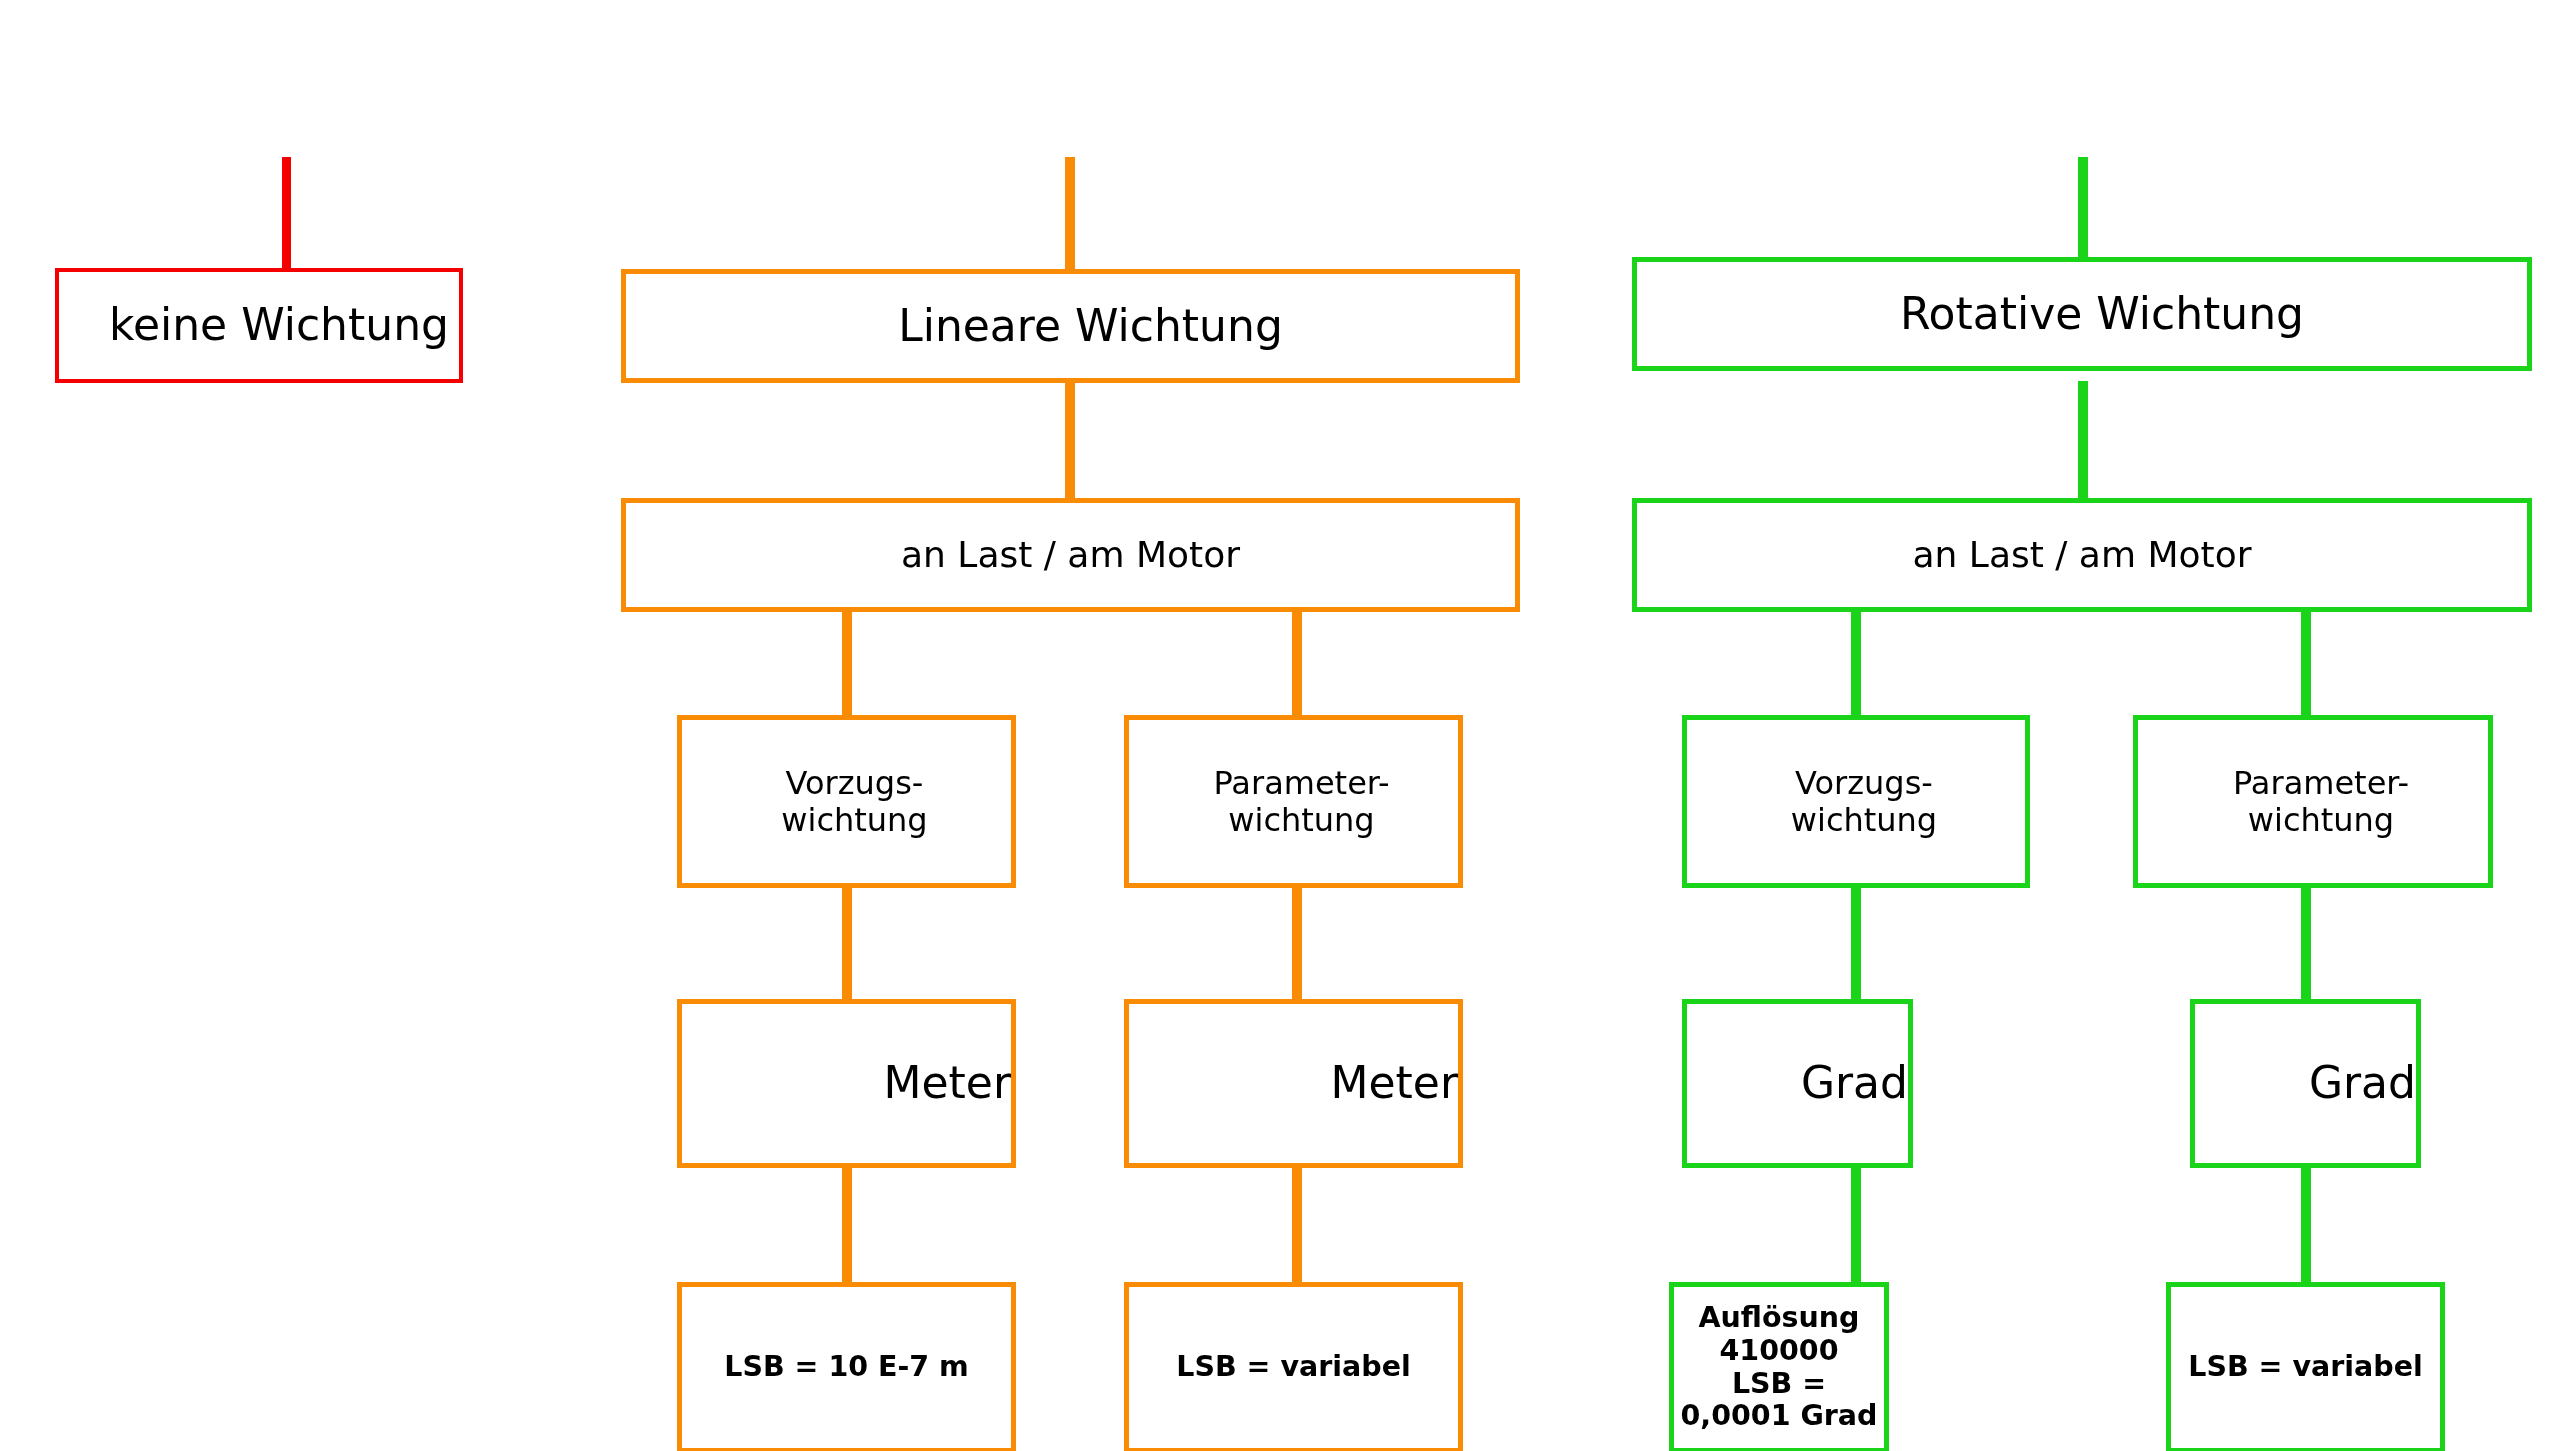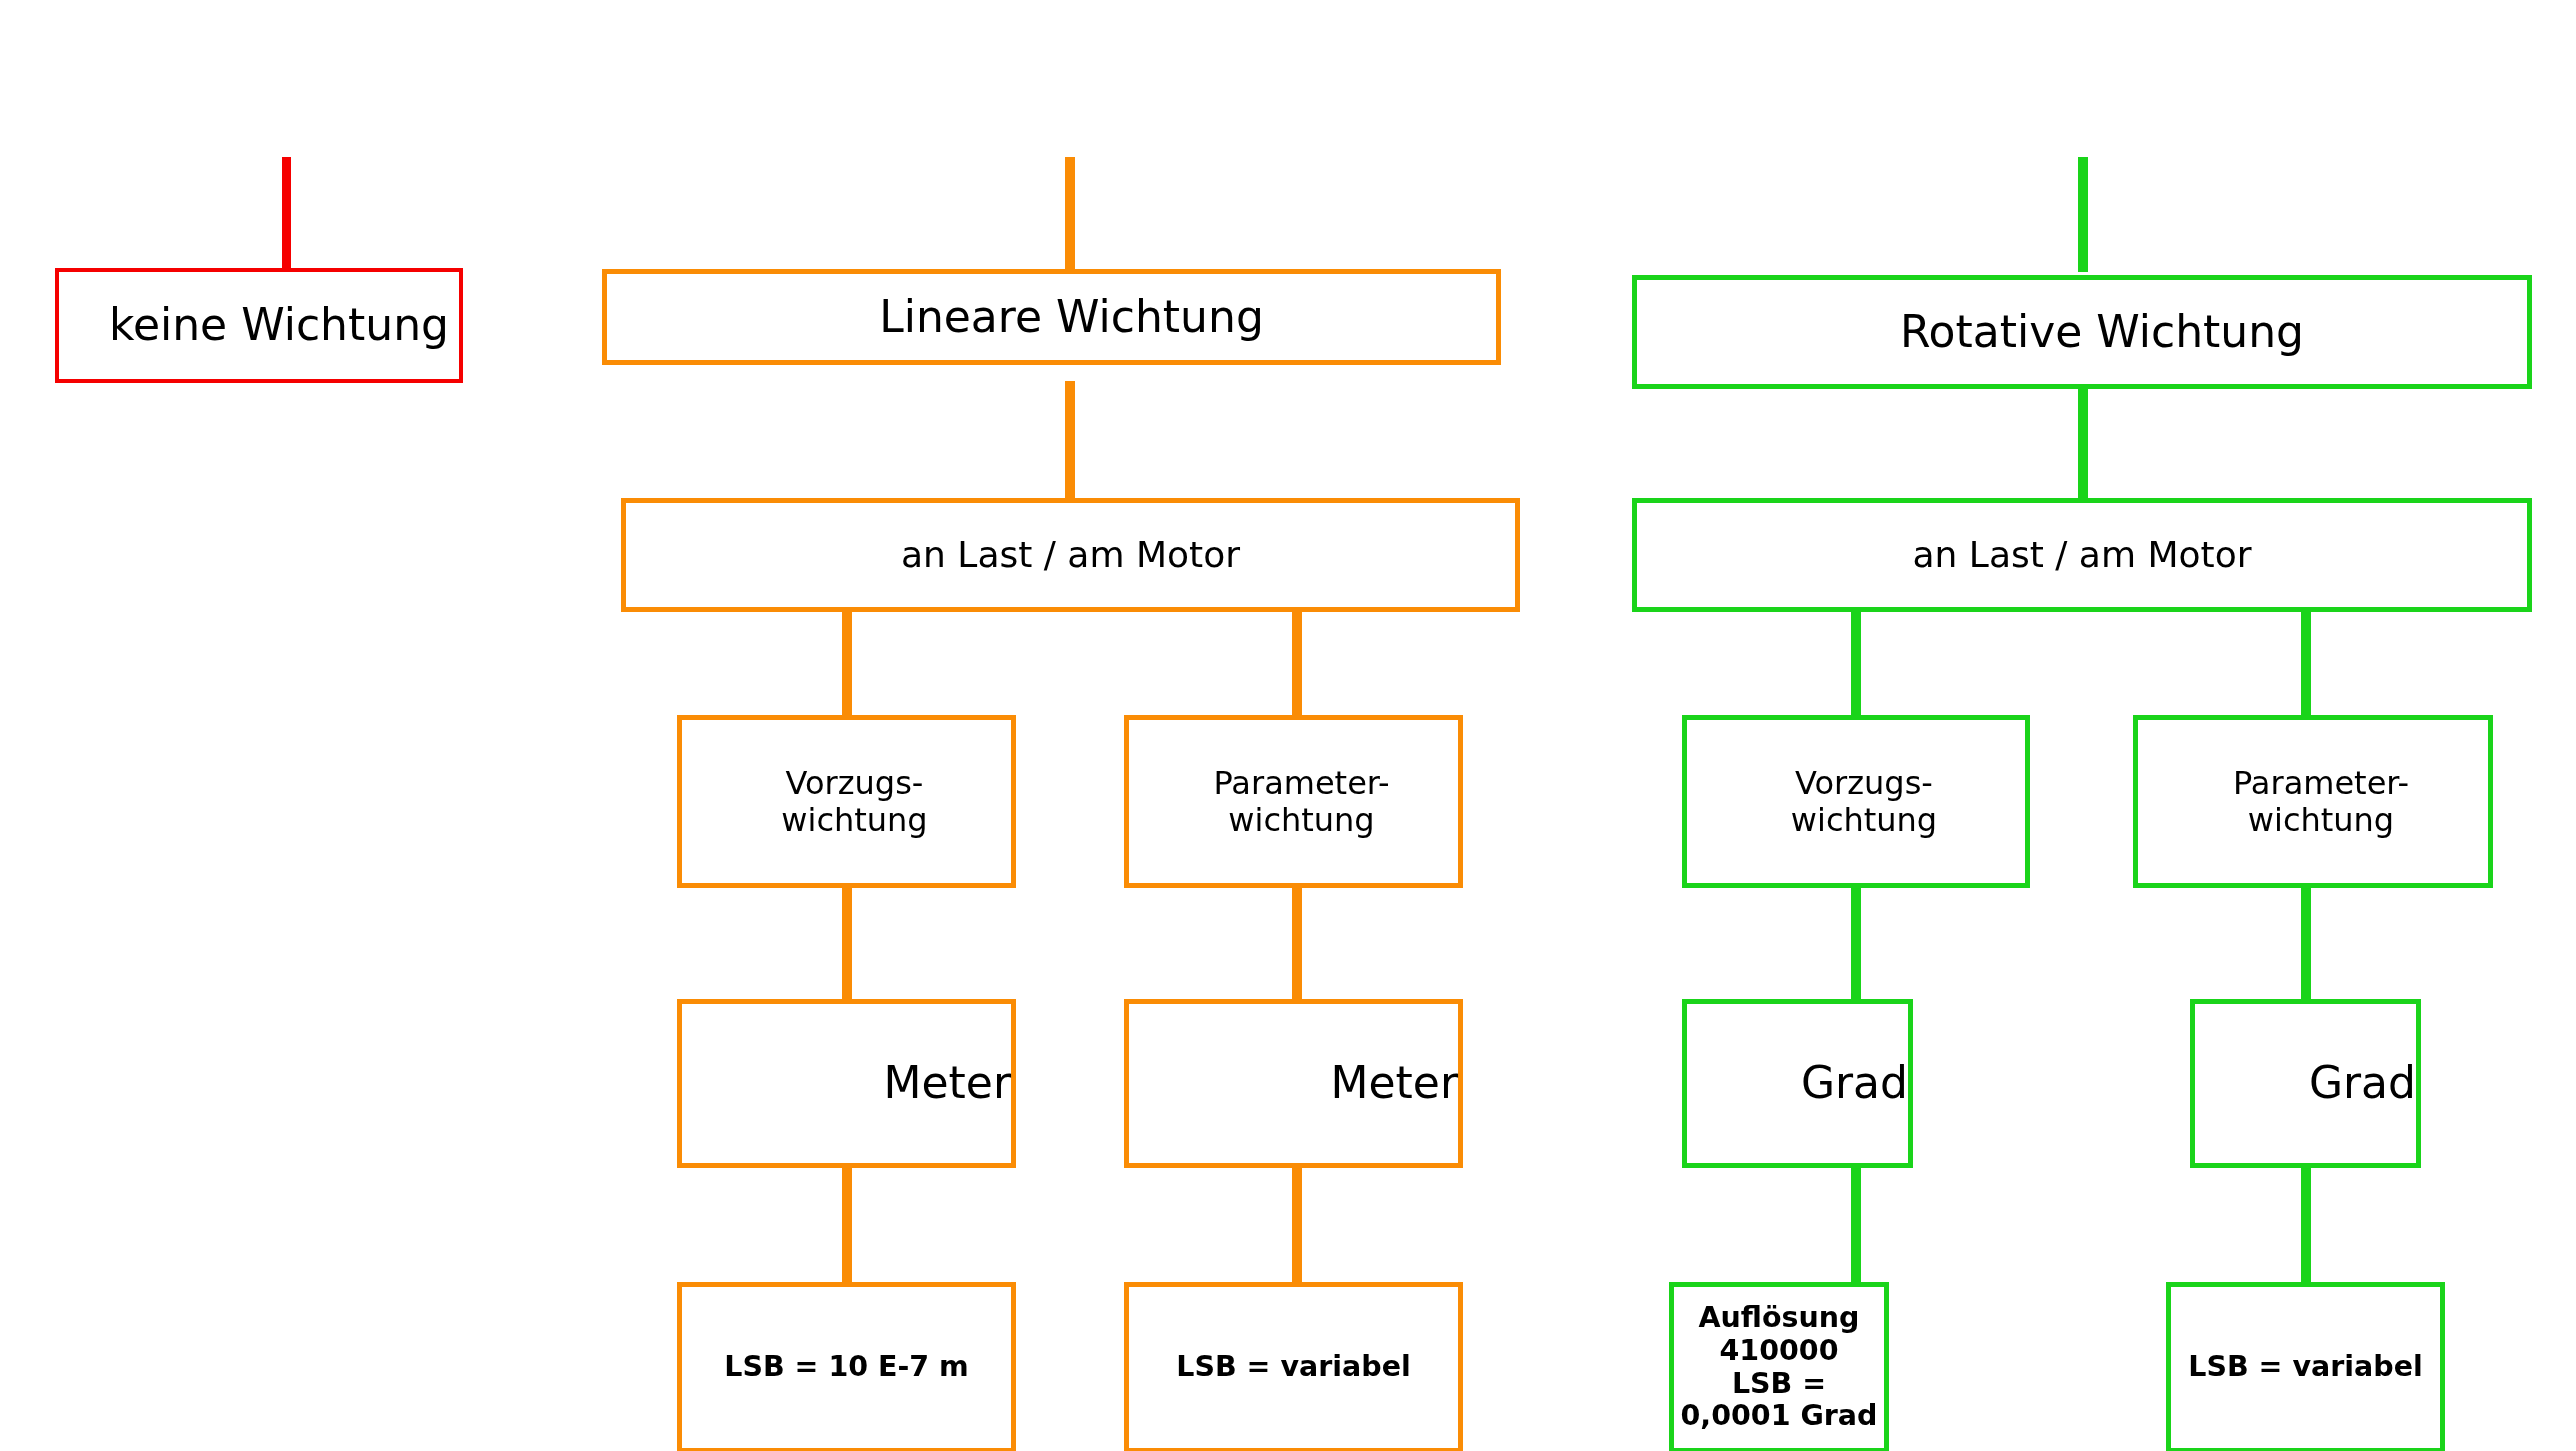--- a/index.html
+++ b/index.html
@@ -61,21 +61,21 @@
 
 
   <div class="connector conn-red" style="left:282px; top:157px; width:8.6px; height:114px;"></div>
 
   <div class="node red lvl1" style="left:55px; top:268px; width:408px; height:115px;">
     <span>keine Wichtung</span>
   </div>
 
   <div class="connector conn-orange" style="left:1065px; top:157px; width:9.5px; height:115px;"></div>
 
-  <div class="node orange lvl1" style="left:602px; top:269px; width:899px; height:96px;">
+  <div class="node orange lvl1" style="left:621px; top:269px; width:899px; height:114px;">
     <span>Lineare Wichtung</span>
   </div>
 
   <div class="connector conn-orange" style="left:1065px; top:381px; width:9.5px; height:122px;"></div>
 
   <div class="node orange lvl2" style="left:621px; top:498px; width:899px; height:114px;">
     <span>an Last / am Motor</span>
   </div>
 
   <div class="connector conn-orange" style="left:842px; top:609px; width:9.5px; height:109px;"></div>
@@ -111,21 +111,21 @@
   </div>
 
   <div class="connector conn-orange" style="left:1292px; top:1165px; width:9.5px; height:120px;"></div>
 
   <div class="node orange leaf" style="left:1124px; top:1282px; width:339px; height:171px;">
     <span>LSB = variabel</span>
   </div>
 
   <div class="connector conn-green" style="left:2078px; top:157px; width:9.5px; height:115px;"></div>
 
-  <div class="node green lvl1" style="left:1632px; top:275px; width:900px; height:114px;">
+  <div class="node green lvl1" style="left:1632px; top:257px; width:900px; height:114px;">
     <span>Rotative Wichtung</span>
   </div>
 
   <div class="connector conn-green" style="left:2078px; top:381px; width:9.5px; height:122px;"></div>
 
   <div class="node green lvl2" style="left:1632px; top:498px; width:900px; height:114px;">
     <span>an Last / am Motor</span>
   </div>
 
   <div class="connector conn-green" style="left:1851px; top:609px; width:9.5px; height:109px;"></div>

